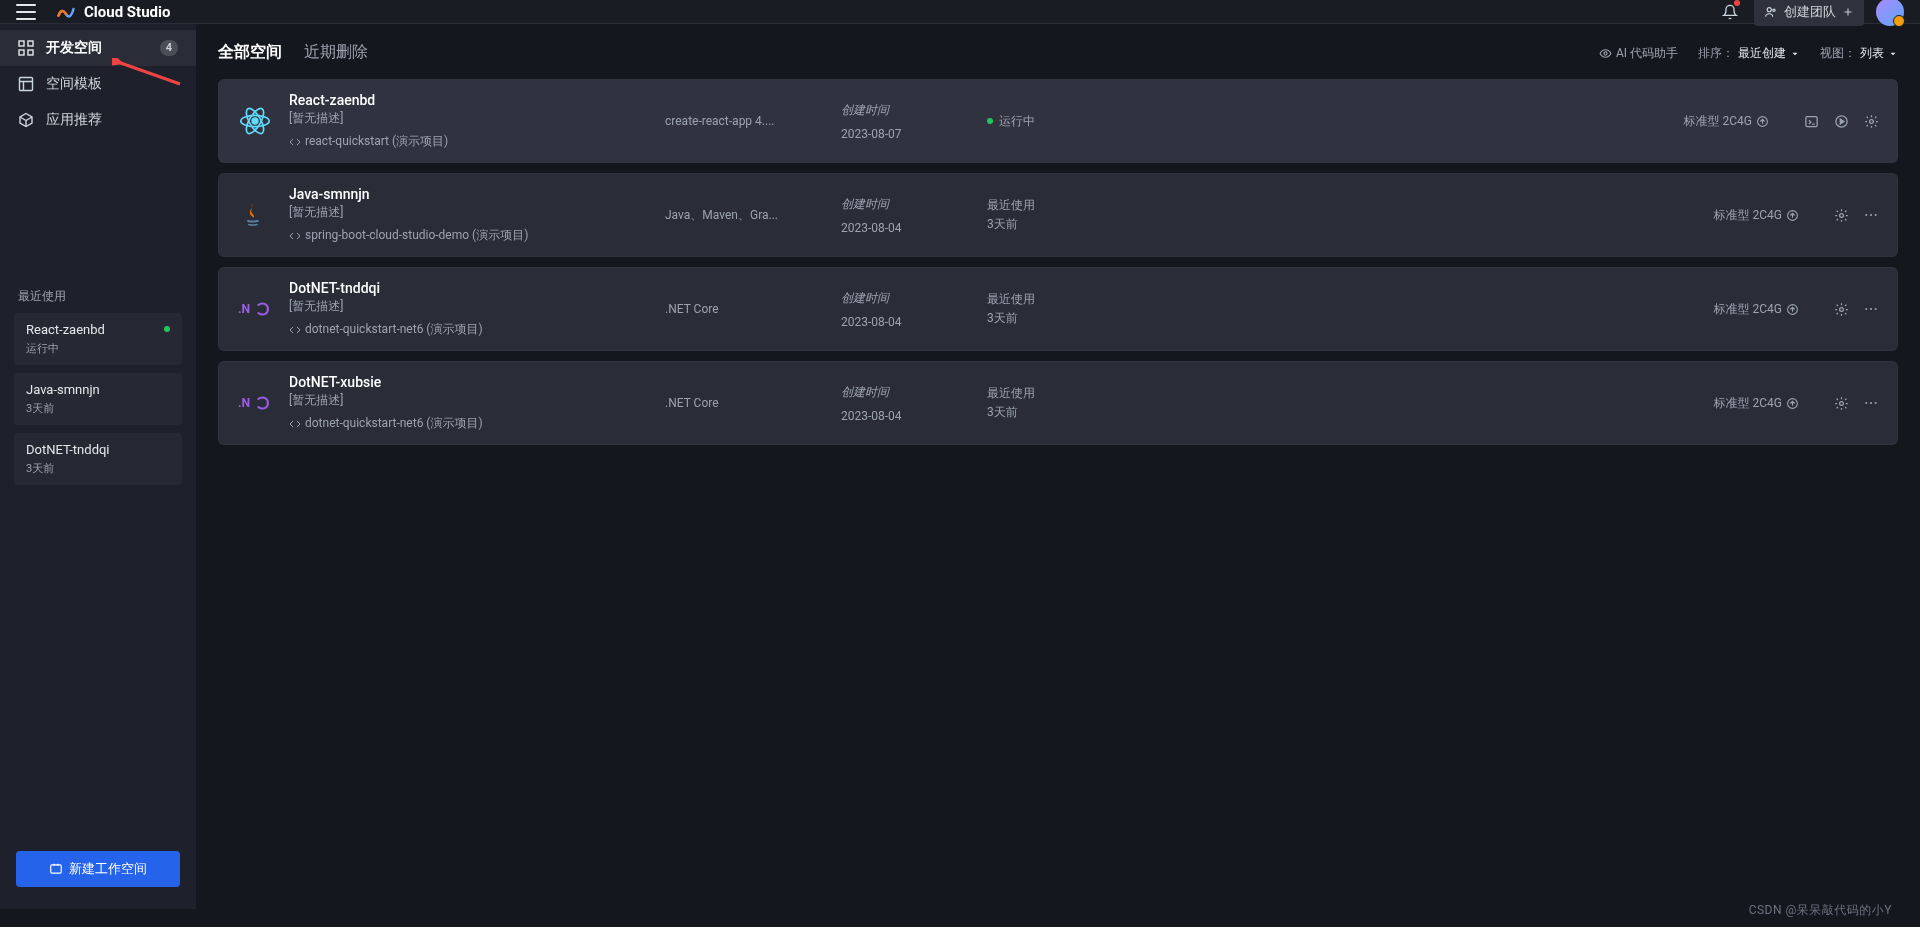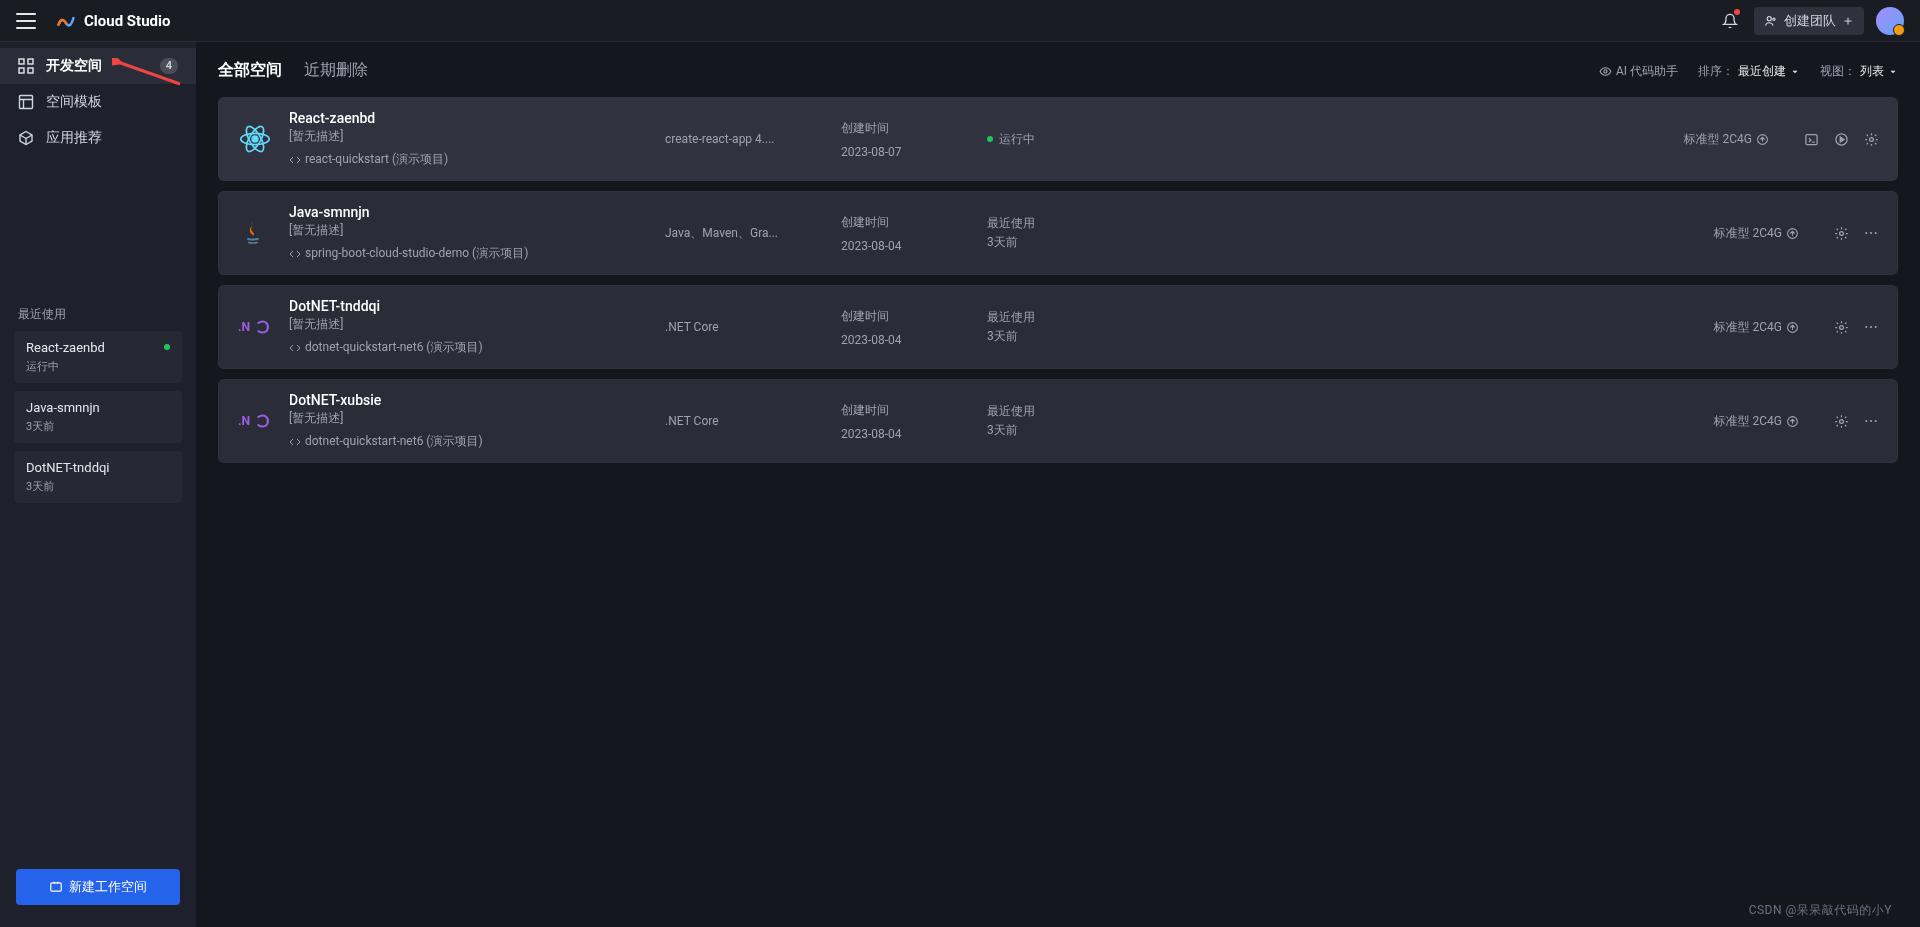--- a/index.html
+++ b/index.html
@@ -8,21 +8,21 @@
   background: #15171f;
   color: #e5e7eb;
   width: 1920px;
   height: 927px;
   overflow: hidden;
   position: relative;
 }
 
 
 .header {
-  height: 42px;
+  height: 24px;
   background: #1a1c24;
   display: flex;
   align-items: center;
   padding: 0 16px;
   border-bottom: 1px solid #2a2d37;
 }
 .hamburger { width: 20px; height: 16px; cursor: pointer; display: flex; flex-direction: column; justify-content: space-between; }
 .hamburger span { display: block; height: 2px; background: #e5e7eb; border-radius: 1px; }
 .logo-wrap { display: flex; align-items: center; margin-left: 20px; font-weight: 700; font-size: 15px; color: #fff; }
 .logo-mark { width: 20px; height: 16px; margin-right: 8px; position: relative; }
@@ -79,21 +79,21 @@
   padding: 12px 18px; display: flex; align-items: center; gap: 16px;
 }
 .ws-card:first-child { background: #30333f; }
 .ws-icon { width: 36px; height: 36px; display: flex; align-items: center; justify-content: center; flex-shrink: 0; }
 .ws-main { width: 360px; }
 .ws-name { font-size: 14px; color: #fff; font-weight: 500; }
 .ws-desc { font-size: 12px; color: #9ca3af; margin-top: 2px; }
 .ws-template { font-size: 12px; color: #9ca3af; margin-top: 6px; display: flex; align-items: center; gap: 4px; }
 .ws-tech { width: 160px; font-size: 12px; color: #9ca3af; }
 .ws-time { width: 130px; font-size: 12px; color: #9ca3af; }
-.ws-time .lbl { display: block; }
+.ws-time .lbl { display: block; font-style: italic; }
 .ws-time .val { display: block; margin-top: 8px; }
 .ws-status { width: 130px; font-size: 12px; color: #9ca3af; display: flex; align-items: center; gap: 6px; }
 .ws-status .dot { width: 6px; height: 6px; background: #22c55e; border-radius: 50%; }
 .ws-status.col { flex-direction: column; align-items: flex-start; gap: 2px; }
 .ws-spacer { flex: 1; }
 .ws-spec { font-size: 12px; color: #9ca3af; display: flex; align-items: center; gap: 4px; margin-left: 7px; }
 .ws-actions { display: flex; align-items: center; gap: 14px; margin-left: 18px; color: #9ca3af; }
 .ws-actions .ic { cursor: pointer; width: 16px; height: 16px; display: flex; align-items: center; justify-content: center; }
 
 .watermark { position: absolute; bottom: 8px; right: 28px; font-size: 12px; color: #6b7280; letter-spacing: .5px; }

